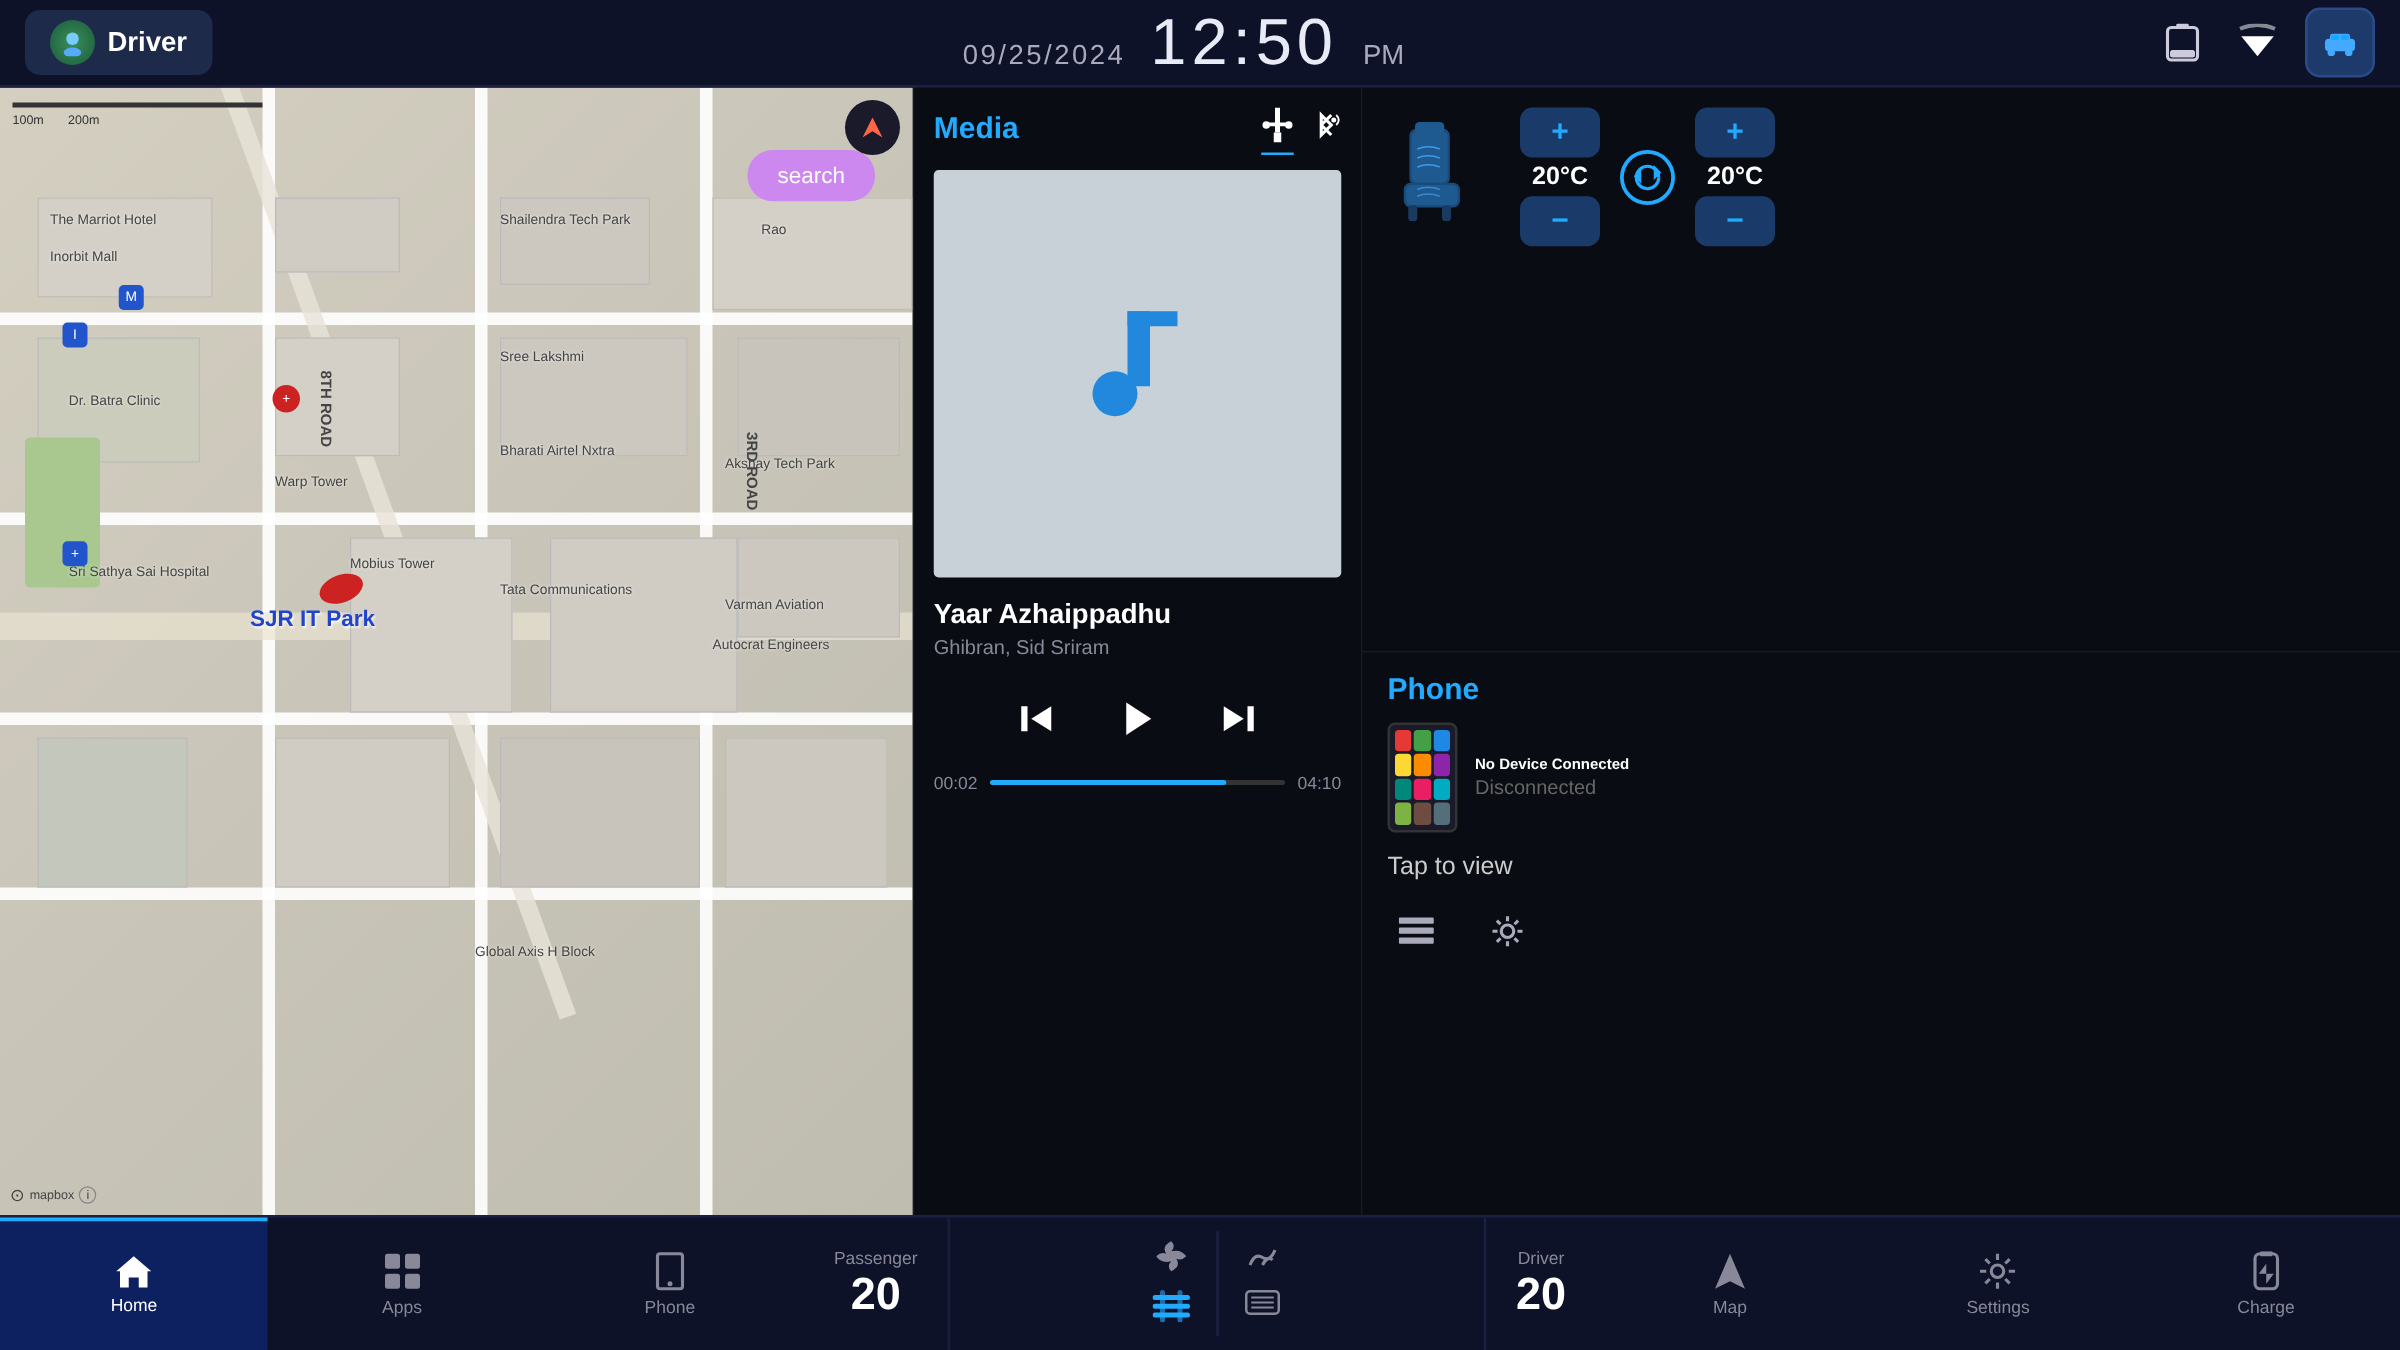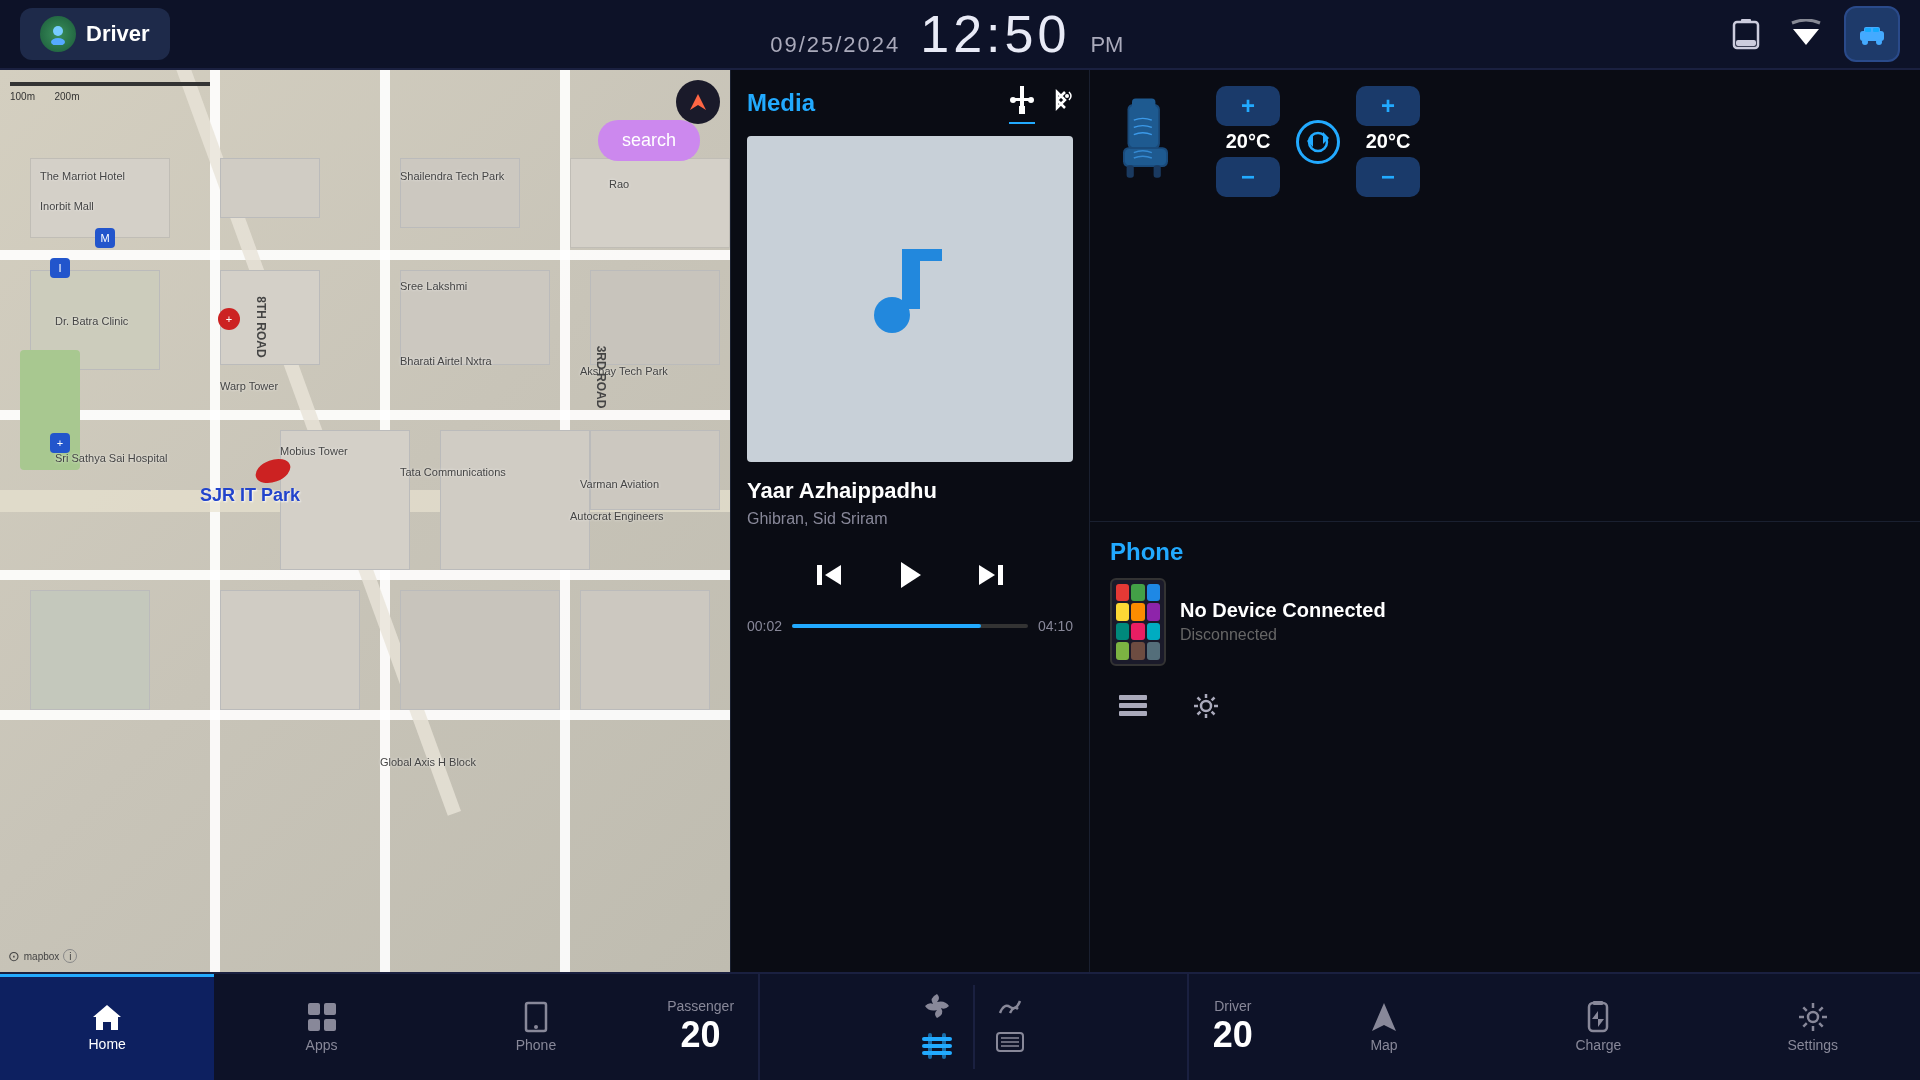--- a/index.html
+++ b/index.html
@@ -413,21 +413,21 @@
     .app-icon.teal { background: #00897b; }
     .app-icon.pink { background: #e91e63; }
     .app-icon.cyan { background: #00acc1; }
     .app-icon.lime { background: #7cb342; }
     .app-icon.brown { background: #6d4c41; }
     .app-icon.gray { background: #546e7a; }
     #phone-status {
       flex: 1;
     }
     #no-device-text {
-      font-size: 20px;
+      font-size: 12px;
       font-weight: 700;
       color: white;
       margin-bottom: 4px;
     }
     #disconnected-text {
       font-size: 16px;
       color: #666;
     }
     #tap-to-view {
       font-size: 20px;
@@ -799,20 +799,21 @@
           <div class="app-icon lime"></div>
           <div class="app-icon brown"></div>
           <div class="app-icon gray"></div>
         </div>
         <div id="phone-status">
           <div id="no-device-text">No Device Connected</div>
           <div id="disconnected-text">Disconnected</div>
         </div>
       </div>
 
+      <div id="tap-to-view">Tap to view</div>
 
       <div id="phone-bottom-icons">
         <div class="phone-bottom-btn">
           <svg width="30" height="26" viewBox="0 0 30 26">
             <rect x="0" y="2" width="28" height="5" rx="1" fill="#aab"></rect>
             <rect x="0" y="10" width="28" height="5" rx="1" fill="#aab"></rect>
             <rect x="0" y="18" width="28" height="5" rx="1" fill="#aab"></rect>
           </svg>
         </div>
         <div class="phone-bottom-btn">
@@ -904,29 +905,29 @@
   </div>
 
   <button class="nav-item">
     <svg class="nav-icon-large" width="28" height="32" viewBox="0 0 28 32">
       <polygon points="14,2 26,30 14,24 2,30" fill="#889"></polygon>
     </svg>
     <span class="nav-label">Map</span>
   </button>
 
   <button class="nav-item">
+    <svg class="nav-icon-large" width="32" height="32" viewBox="0 0 32 32">
+      <circle cx="16" cy="16" r="5" fill="none" stroke="#889" stroke-width="2.5"></circle>
+      <path d="M16,2 L16,7 M16,25 L16,30 M2,16 L7,16 M25,16 L30,16 M6.3,6.3 L9.8,9.8 M22.2,22.2 L25.7,25.7 M25.7,6.3 L22.2,9.8 M9.8,22.2 L6.3,25.7" stroke="#889" stroke-width="2.5"></path>
+    </svg>
+    <span class="nav-label">Settings</span>
+  </button>
+
+  <button class="nav-item">
     <svg class="nav-icon-large" width="30" height="32" viewBox="0 0 30 32">
       <rect x="6" y="2" width="18" height="28" rx="4" fill="none" stroke="#889" stroke-width="2.5"></rect>
       <rect x="10" y="0" width="10" height="4" rx="1" fill="#889"></rect>
       <polygon points="15,10 9,18 15,18 15,26 21,18 15,18" fill="#889"></polygon>
     </svg>
     <span class="nav-label">Charge</span>
   </button>
 
-  <button class="nav-item">
-    <svg class="nav-icon-large" width="32" height="32" viewBox="0 0 32 32">
-      <circle cx="16" cy="16" r="5" fill="none" stroke="#889" stroke-width="2.5"></circle>
-      <path d="M16,2 L16,7 M16,25 L16,30 M2,16 L7,16 M25,16 L30,16 M6.3,6.3 L9.8,9.8 M22.2,22.2 L25.7,25.7 M25.7,6.3 L22.2,9.8 M9.8,22.2 L6.3,25.7" stroke="#889" stroke-width="2.5"></path>
-    </svg>
-    <span class="nav-label">Settings</span>
-  </button>
-
 </div>
 
 </body></html>

